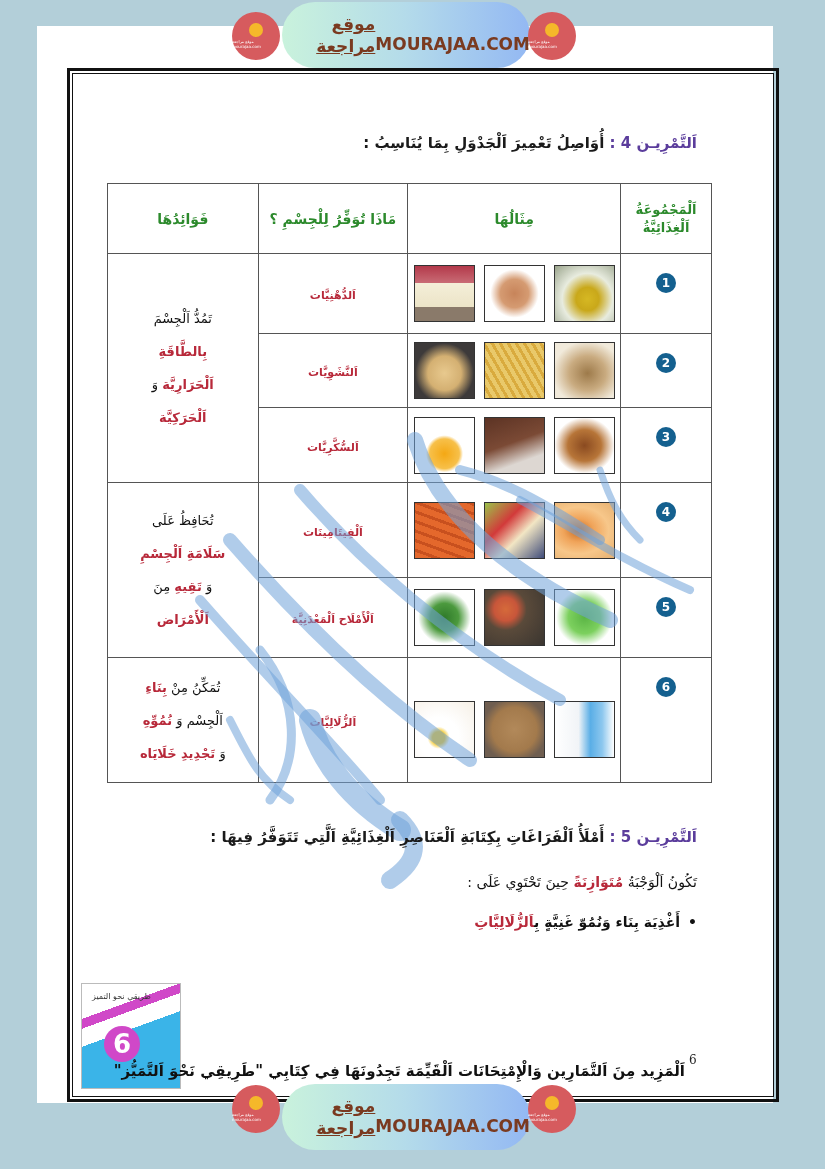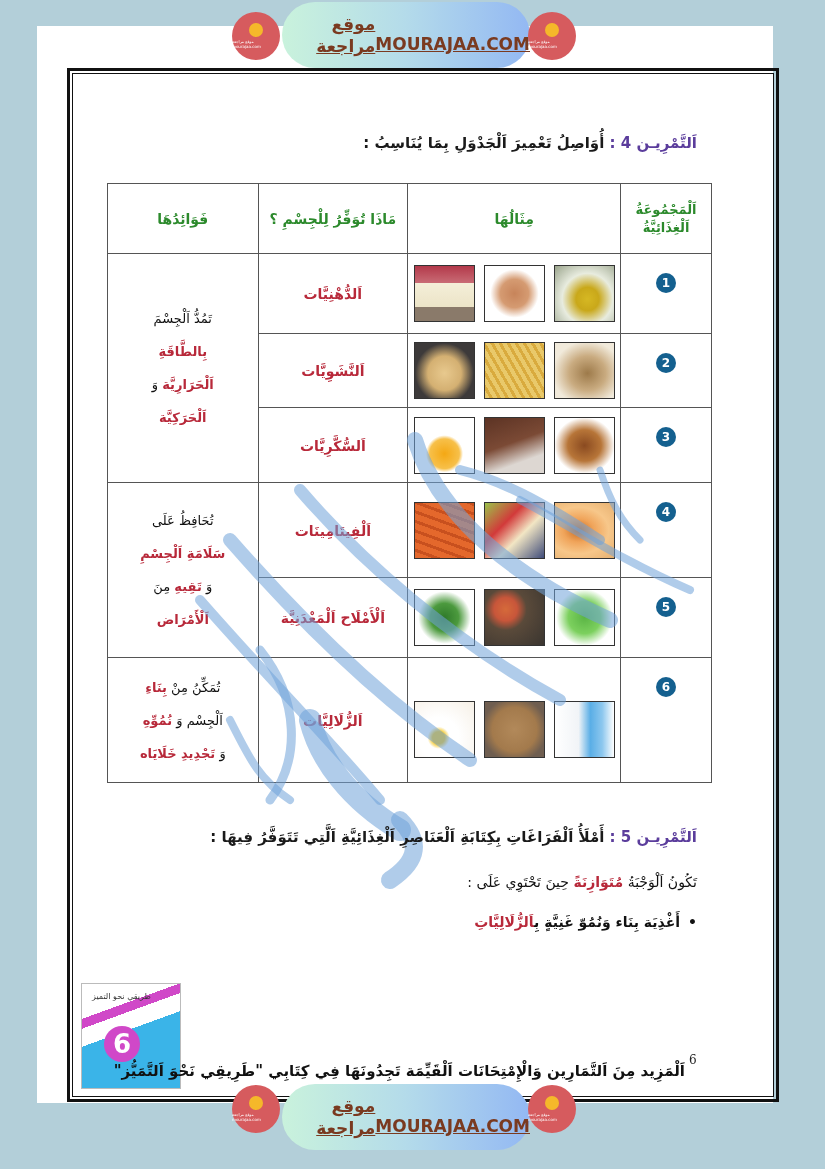--- a/index.html
+++ b/index.html
@@ -26,21 +26,21 @@
   .watermark { position: absolute; left: 0; top: 0; width: 825px; height: 1169px; pointer-events: none; z-index: 1; }
 
   
   .banner {
     position: absolute; width: 248px; height: 66px; border-radius: 34px;
     background: linear-gradient(90deg, #c9f2dc 0%, #b4dbea 50%, #93b8f3 100%);
     display: flex; flex-direction: row; align-items: center; justify-content: center;
     z-index: 3;
   }
   .banner .ar { font-family: "DejaVu Sans", sans-serif; font-size: 17px; font-weight: bold; color: #7a3a20; text-decoration: underline; line-height: 22px; direction: rtl; }
-  .banner .en { font-family: "DejaVu Sans", sans-serif; font-size: 17px; font-weight: bold; color: #7a3a20; text-decoration: underline; line-height: 22px; margin-top: 17px; }
+  .banner .en { font-family: "DejaVu Sans", sans-serif; font-size: 17px; font-weight: bold; color: #7a3a20; line-height: 22px; margin-top: 17px; }
   .badge {
     position: absolute; width: 48px; height: 48px; border-radius: 50%;
     background: #d65b5e; z-index: 3;
     display: flex; flex-direction: column; align-items: center; justify-content: center;
   }
   .badge .dot { width: 14px; height: 14px; border-radius: 50%; background: #f5b82a; margin-bottom: 2px; }
   .badge .t { font-size: 4px; color: #fff; line-height: 5px; }
 
   
   .ex-title {
@@ -56,21 +56,21 @@
   }
   table.food td, table.food th {
     border: 1px solid #555; text-align: center; vertical-align: middle;
     font-family: "DejaVu Sans", sans-serif; direction: rtl;
   }
   table.food th { height: 70px; color: #2c8a2c; font-size: 14px; font-weight: bold; }
   .col-benefit { width: 151px; }
   .col-provides { width: 150px; }
   .col-examples { width: 213px; }
   .col-group { width: 91px; }
-  .grp-name { color: #b8293a; font-size: 14px; font-weight: bold; }
+  .grp-name { color: #b8293a; font-size: 11px; font-weight: bold; }
   .num {
     display: inline-block; width: 20px; height: 20px; border-radius: 50%;
     background: #14608f; color: #fff; font-size: 12px; font-weight: bold; line-height: 20px;
     font-family: "DejaVu Sans", sans-serif;
   }
   .num-cell { vertical-align: top !important; padding-top: 18px; }
   .imgs { display: flex; justify-content: center; gap: 9px; direction: ltr; }
   .img {
     width: 61px; height: 57px; border: 1px solid #333; position: relative; overflow: hidden;
   }

